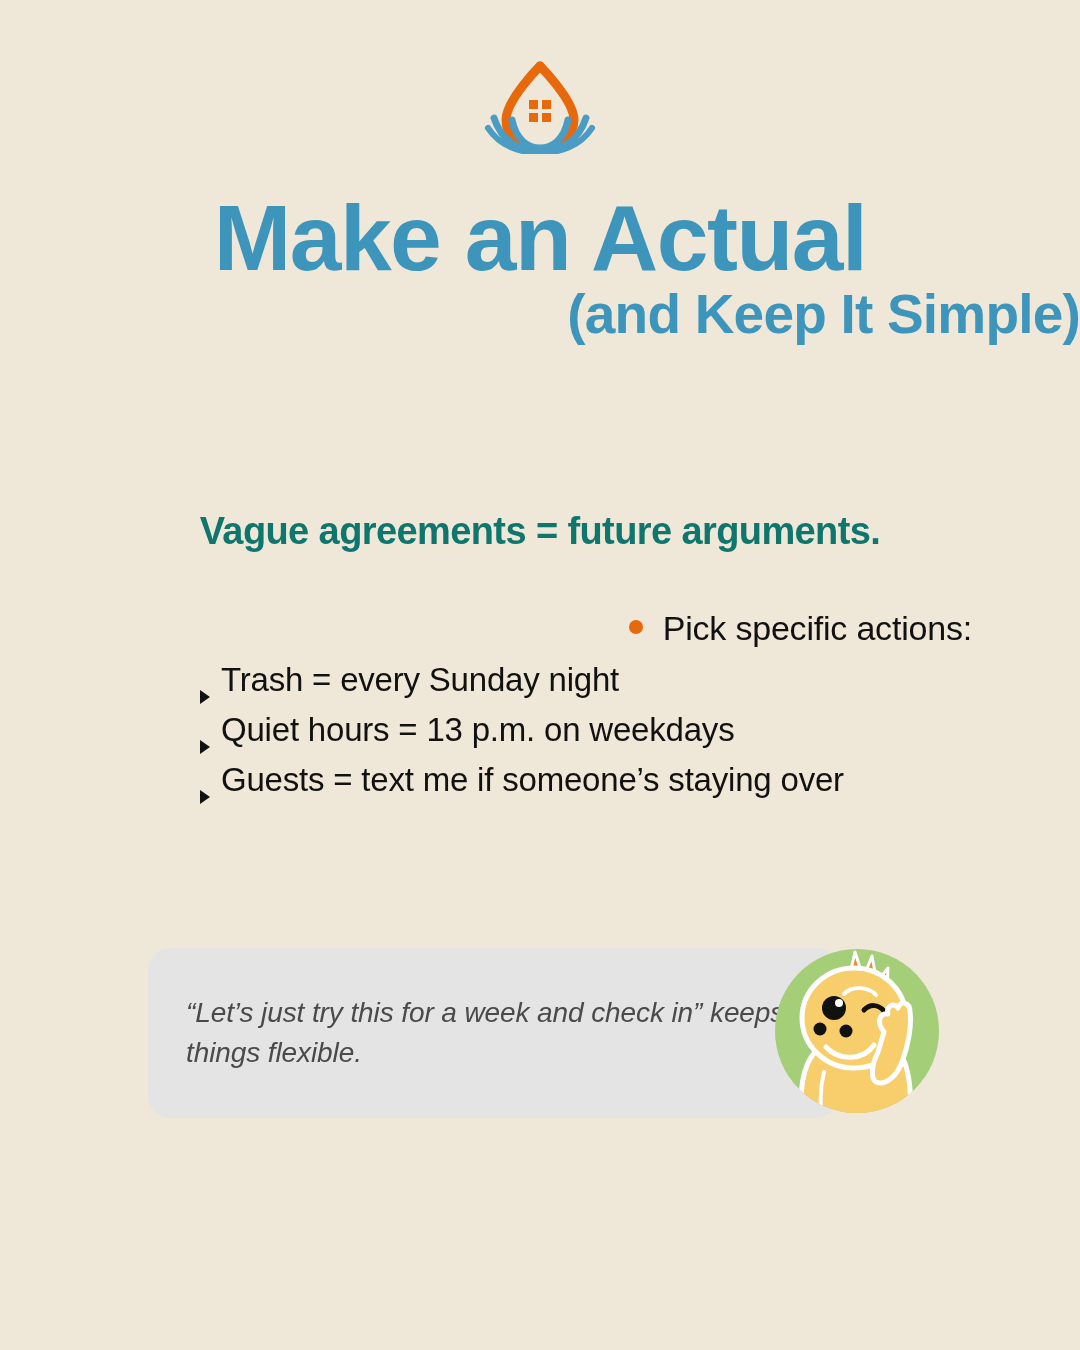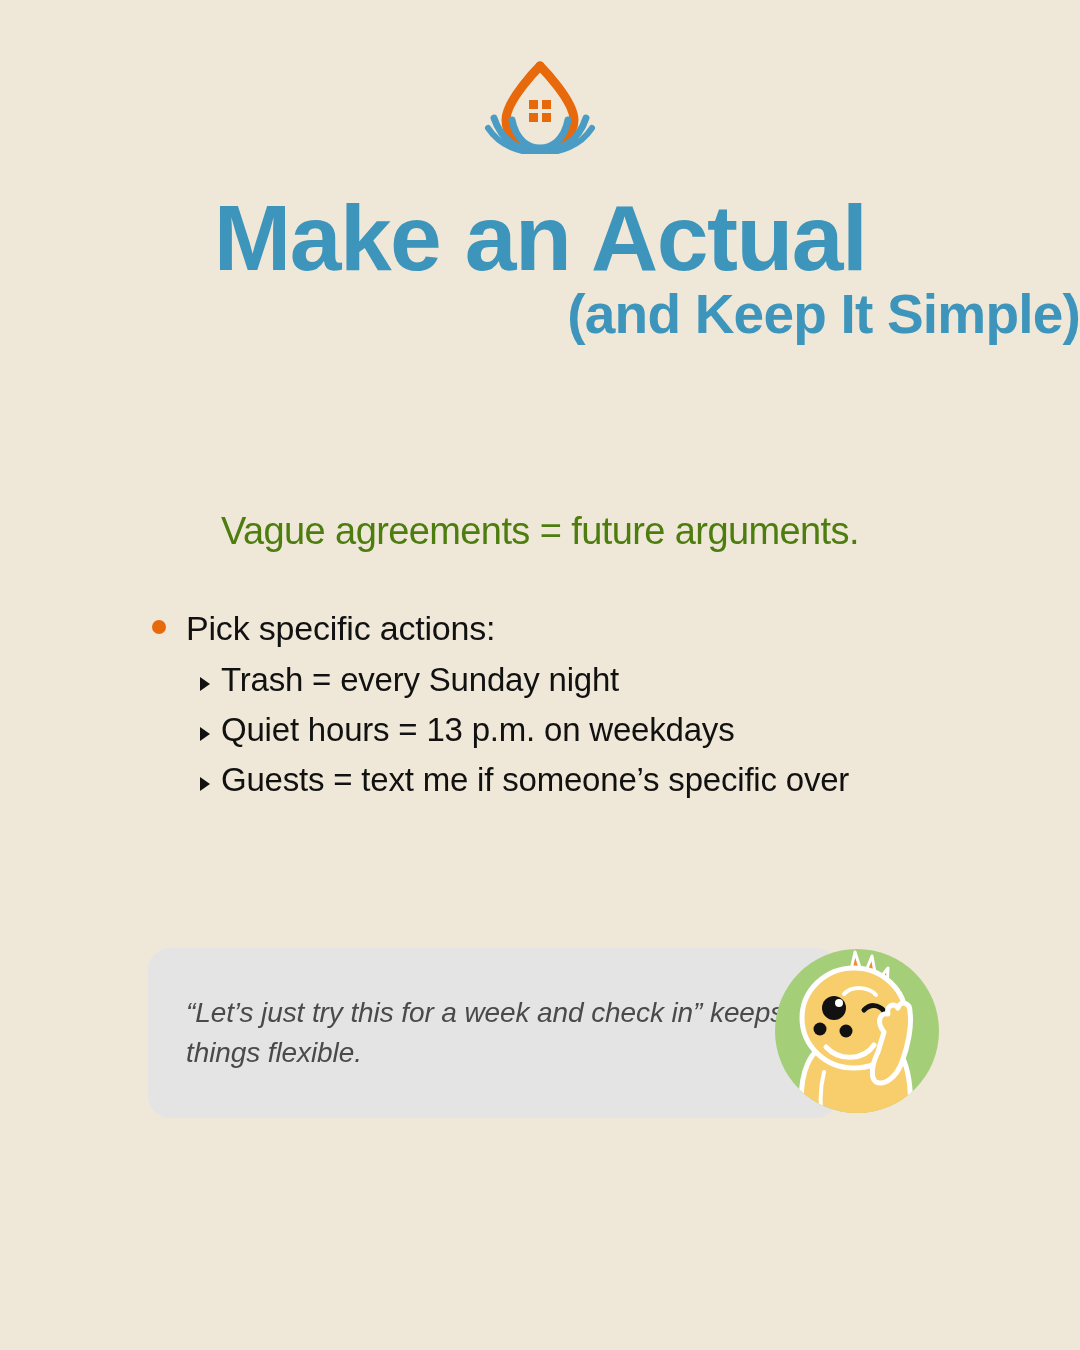--- a/index.html
+++ b/index.html
@@ -63,37 +63,38 @@
   }
 
   
   .tagline {
     position: absolute;
     top: 510px;
     left: 0;
     width: 1080px;
     text-align: center;
     font-family: "Liberation Sans", sans-serif;
-    font-weight: 400;
+    font-weight: 700;
     font-size: 38px;
     letter-spacing: -0.6px;
-    color: #4d7c0f;
+    color: #0f766e;
   }
 
   
   .list-block {
     position: absolute;
     top: 604px;
     left: 152px;
     width: 820px;
   }
   .bullet-row {
     display: flex;
     align-items: flex-start;
     margin-bottom: 4px;
+    justify-content: flex-end;
   }
   .bullet-dot {
     width: 14px;
     height: 14px;
     border-radius: 50%;
     background: #E8690B;
     flex: 0 0 auto;
     margin-top: 16px;
     margin-right: 20px;
   }
@@ -104,21 +105,21 @@
     line-height: 1.42;
     color: #111111;
     letter-spacing: -0.2px;
   }
   .sub-list {
     margin: 2px 0 2px 0;
     padding: 0;
   }
   .sub-row {
     display: flex;
-    align-items: flex-start;
+    align-items: flex-end;
     margin-left: 48px;
     margin-bottom: 2px;
   }
   .sub-tri {
     flex: 0 0 auto;
     width: 0;
     height: 0;
     border-left: 10px solid #111111;
     border-top: 7px solid transparent;
     border-bottom: 7px solid transparent;
@@ -208,21 +209,21 @@
         <div class="sub-row">
           <span class="sub-tri"></span>
           <span class="sub-text">Trash = every Sunday night</span>
         </div>
         <div class="sub-row">
           <span class="sub-tri"></span>
           <span class="sub-text">Quiet hours = 13 p.m. on weekdays</span>
         </div>
         <div class="sub-row">
           <span class="sub-tri"></span>
-          <span class="sub-text">Guests = text me if someone’s specific over</span>
+          <span class="sub-text">Guests = text me if someone’s staying over</span>
         </div>
       </div>
     </div>
 
 
   </div>
 
   <div class="callout">
     <div class="callout-text">“Let’s just try this for a week and check in” keeps things flexible.</div>
   </div>

